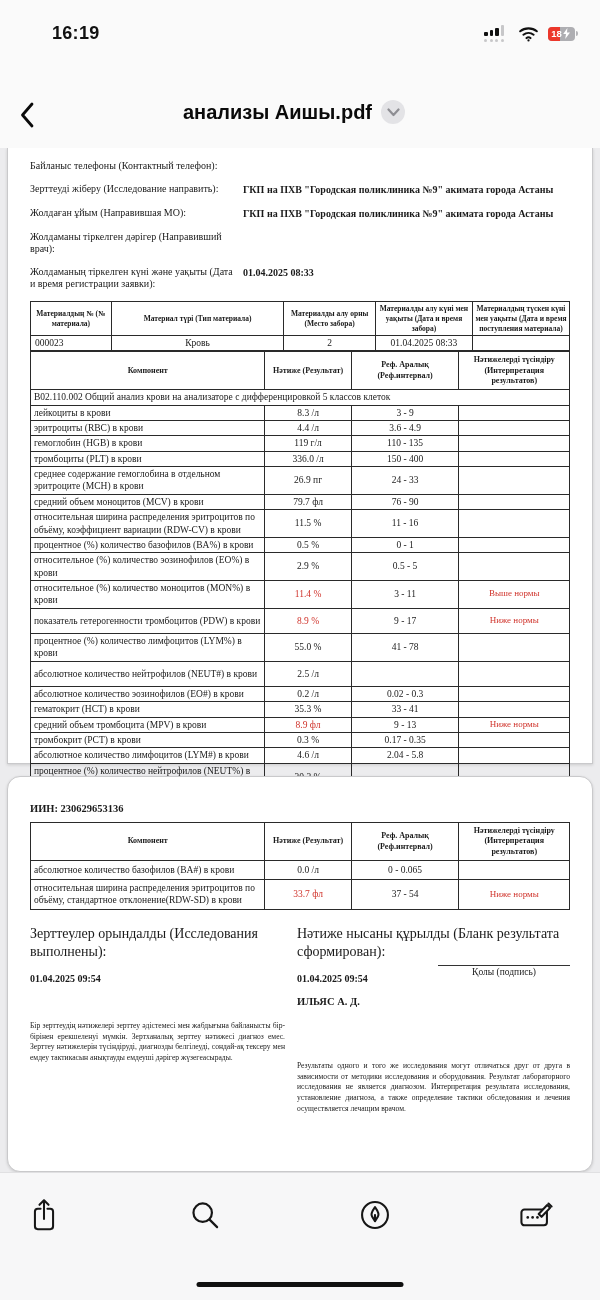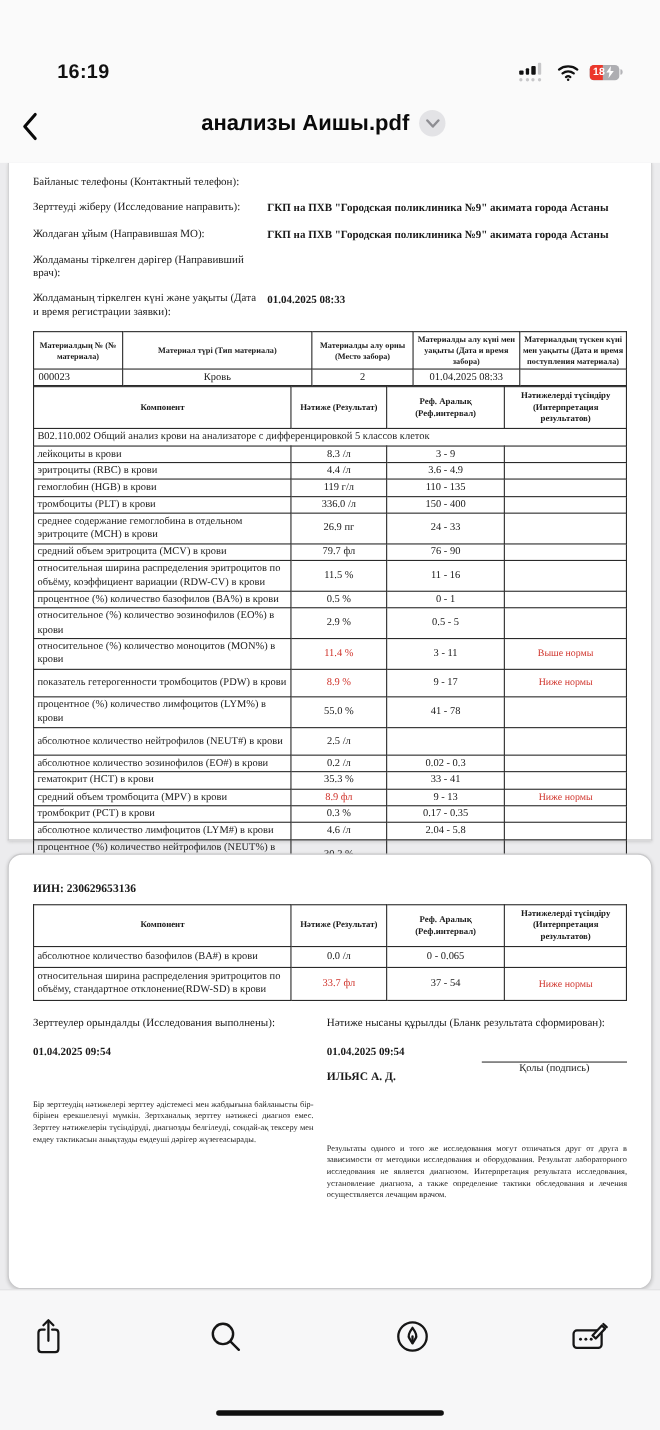--- a/index.html
+++ b/index.html
@@ -1,21 +1,21 @@
 <!DOCTYPE html>
 <html><head>
 <meta charset="utf-8">
 <style>
   * { margin:0; padding:0; box-sizing:border-box; }
   html,body { width:600px; height:1300px; }
   body { position:relative; background:#ececee; font-family:"Liberation Sans","DejaVu Sans",sans-serif; overflow:hidden; color:#111; }
 
   
   .chrome-top { position:absolute; top:0; left:0; right:0; height:148px; background:#fafafa; z-index:5; }
-  .status-bar { position:absolute; top:20px; left:0; right:12px; height:28px;margin-top:32px; }
+  .status-bar { position:absolute; top:20px; left:0; right:0; height:28px; }
   .time { position:absolute; left:52px; top:3px; width:90px; font-size:18px; font-weight:700; letter-spacing:.3px; }
   .sb-icons { position:absolute; right:22px; top:5px; display:flex; align-items:center; gap:8px; }
   .cell-sig { width:25px; height:17px; position:relative; }
   .cell-sig .bar { position:absolute; bottom:6px; width:3.5px; border-radius:1px; background:#111; }
   .cell-sig .b1{left:0;height:4.5px;} .cell-sig .b2{left:5.5px;height:6.5px;} .cell-sig .b3{left:11px;height:8.5px;}
   .cell-sig .b4{left:16.5px;height:11px;background:#c7c7c9;}
   .cell-sig .dot { position:absolute; bottom:0; width:3px; height:3px; border-radius:50%; background:#c7c7c9; }
   .cell-sig .d1{left:0;} .cell-sig .d2{left:5.5px;} .cell-sig .d3{left:11px;} .cell-sig .d4{left:16.5px;}
   .batt-wrap { display:flex; align-items:center; }
   .batt { position:relative; width:27px; height:14px; border-radius:4px; background:#aeaeb2; overflow:hidden; }
@@ -59,21 +59,21 @@
   .red { color:#d0342c; }
   
   .res-table tbody tr:nth-child(12) td, .res-table tbody tr:nth-child(14) td { padding-top:6px; padding-bottom:6px; }
   .page-2 .res-table td { padding:2.5px 3px; }
 
   .iin { font-size:10.5px; font-weight:700; margin:26px 0 8px 0; }
 
   .footer-grid { display:flex; margin-top:15px; }
   .f-left { width:255px; flex:0 0 255px; }
   .f-right { flex:1; position:relative; padding-left:12px; }
-  .f-label { font-size:10px; line-height:1.25; }
+  .f-label { font-size:14px; line-height:1.25; }
   .f-date { font-size:10px; font-weight:700; margin-top:13px; }
   .f-doctor { font-size:10.5px; font-weight:700; margin-top:12px; }
   .sig-block { position:absolute; right:0; top:40px; width:132px; text-align:center; }
   .sig-line { border-top:1px solid #333; height:1px; }
   .sig-label { font-size:9.5px; margin-top:1px; }
 
   .disclaimers { display:flex; gap:12px; margin-top:14px; }
   .disc { font-size:7.6px; line-height:1.4; text-align:justify; }
   .disc-kk { width:255px; flex:0 0 255px; }
   .disc-ru { flex:1;margin-top:40px; }
@@ -236,21 +236,21 @@
             <td class="num">150 - 400</td>
             <td class="interp"></td>
           </tr>
           <tr>
             <td class="comp">среднее содержание гемоглобина в отдельном эритроците (MCH) в крови</td>
             <td class="num">26.9 пг</td>
             <td class="num">24 - 33</td>
             <td class="interp"></td>
           </tr>
           <tr>
-            <td class="comp">средний объем эритроцита (MCV) в крови</td>
+            <td class="comp">средний объем моноцитов (MCV) в крови</td>
             <td class="num">79.7 фл</td>
             <td class="num">76 - 90</td>
             <td class="interp"></td>
           </tr>
           <tr>
             <td class="comp">относительная ширина распределения эритроцитов по объёму, коэффициент вариации (RDW-CV) в крови</td>
             <td class="num">11.5 %</td>
             <td class="num">11 - 16</td>
             <td class="interp"></td>
           </tr>

